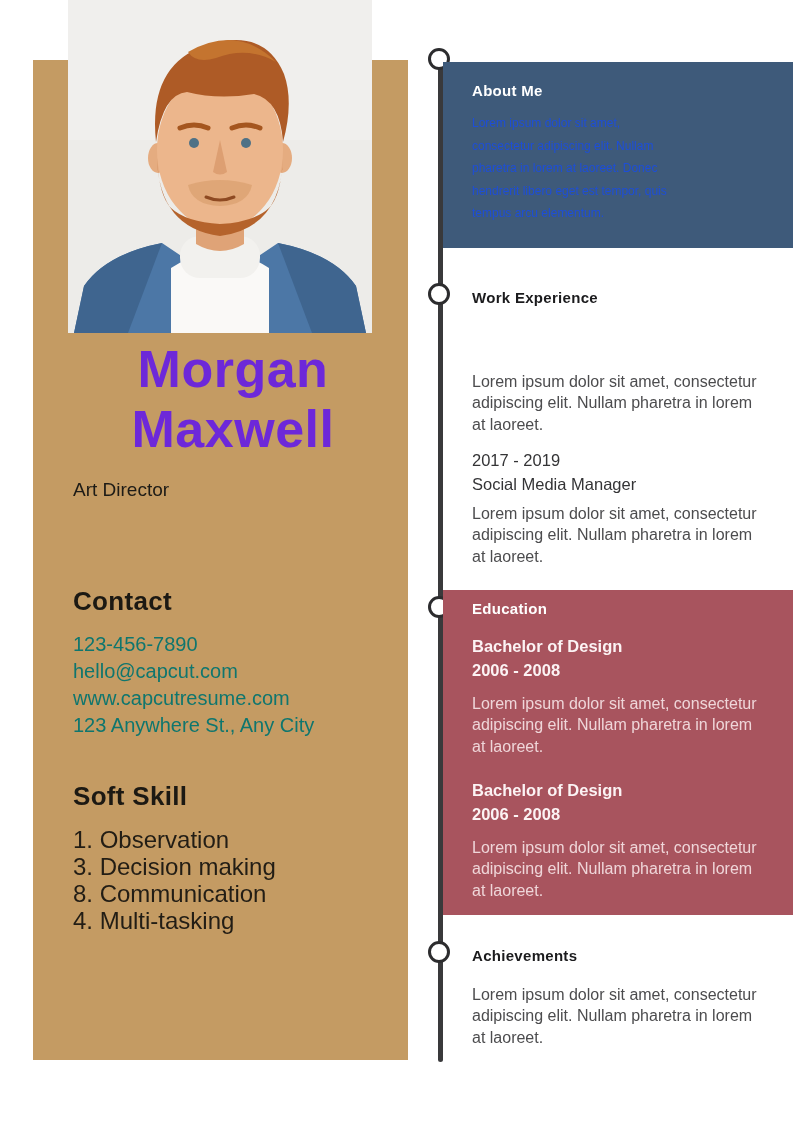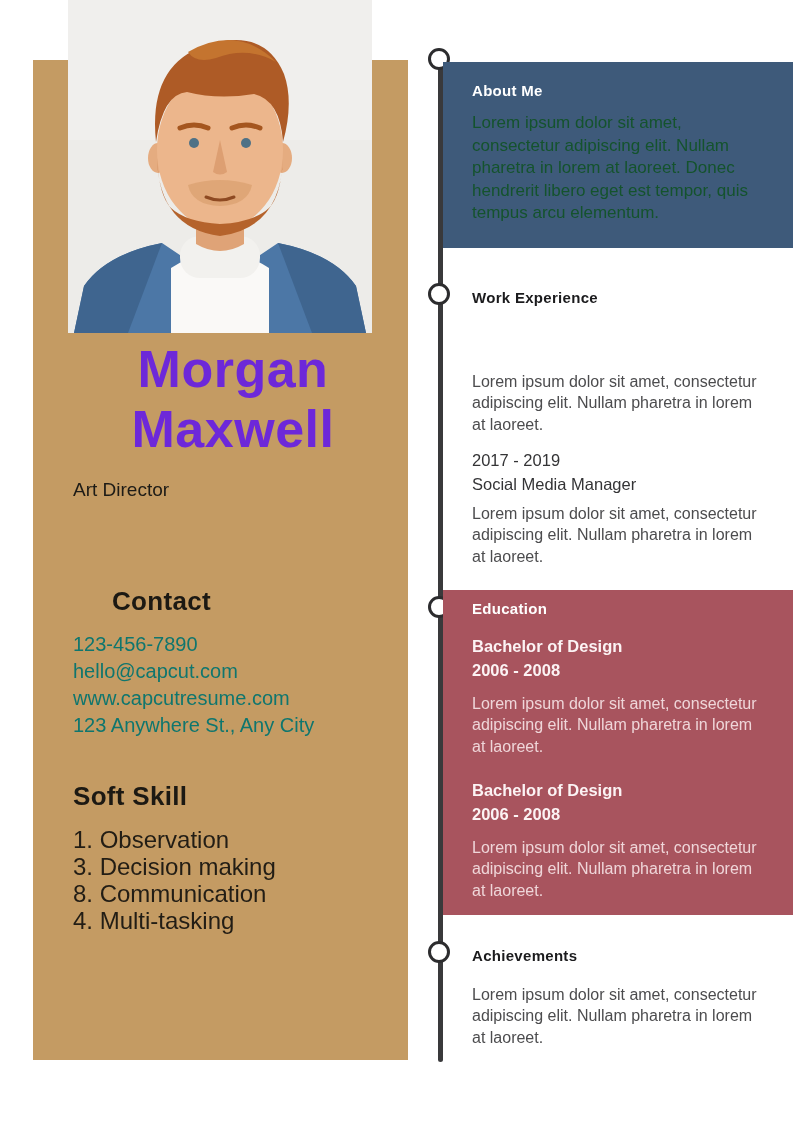--- a/index.html
+++ b/index.html
@@ -9,40 +9,40 @@
   }
   .abs{position:absolute;}
   
   .left-panel{left:33px;top:60px;width:375px;height:1000px;background:#C49B63;}
   .photo{left:68px;top:0;width:304px;height:333px;}
   .photo svg{display:block;width:100%;height:100%;}
   .name{left:73px;top:339px;width:320px;margin:0;font-size:52px;line-height:60px;
         font-weight:700;color:#6d28d9;letter-spacing:.5px;white-space:pre-line;text-align:center;}
   .job-title{left:73px;top:471px;font-size:19px;line-height:38px;font-weight:500;color:#1d1b16;}
   .side-heading{margin:0;font-size:26px;line-height:34px;font-weight:700;color:#1c1913;letter-spacing:.3px;}
-  .contact-heading{left:73px;top:584px;margin-left:39px;}
+  .contact-heading{left:73px;top:584px;}
   .contact-lines{left:73px;top:631px;font-size:20px;line-height:27px;color:#0f766e;}
   .skills-heading{left:73px;top:779px;}
   .skills-lines{left:73px;top:826px;font-size:24px;line-height:27px;color:#221d15;}
   
   .timeline-line{left:438px;top:58px;width:5px;height:1004px;background:#39393B;border-radius:3px;}
   .timeline-dot{width:16px;height:16px;border:3.5px solid #2c2c2e;border-radius:50%;background:#ffffff;}
   .dot-about{left:428px;top:48px;}
   .dot-work{left:428px;top:283px;}
   .dot-education{left:428px;top:596px;}
   .dot-achievements{left:428px;top:941px;}
   
   .about-panel{left:443px;top:62px;width:350px;height:186px;background:#3E5A7A;}
   .education-panel{left:443px;top:590px;width:350px;height:325px;background:#A8545E;}
   .r-heading{margin:0;font-size:15px;line-height:30px;font-weight:600;letter-spacing:.3px;}
   .r-heading.on-color{color:#ffffff;}
   .r-heading.on-white{color:#1b1b1d;}
   .about-heading{left:472px;top:76px;}
-  .about-body{left:472px;top:112px;width:310px;font-size:17px;line-height:22.5px;
-              color:#14532d;white-space:pre-line;}
+  .about-body{left:472px;top:112px;width:310px;font-size:12px;line-height:22.5px;
+              color:#1d4ed8;white-space:pre-line;}
   .work-heading{left:472px;top:283px;}
   .sub-lines{font-size:16.5px;line-height:23.5px;font-weight:500;color:#343436;}
   .body-gray{width:320px;font-size:16px;line-height:21.3px;color:#4C4C4E;white-space:pre-line;}
   .work-e1-sub{left:472px;top:317px;}
   .work-e1-body{left:472px;top:371px;}
   .work-e2-sub{left:472px;top:449px;}
   .work-e2-body{left:472px;top:503px;}
   .education-heading{left:472px;top:594px;}
   .edu-sub{font-size:16.5px;line-height:23.5px;font-weight:600;color:#FCF3F4;}
   .edu-body{width:320px;font-size:16px;line-height:21.3px;color:#EFD6D9;white-space:pre-line;}

